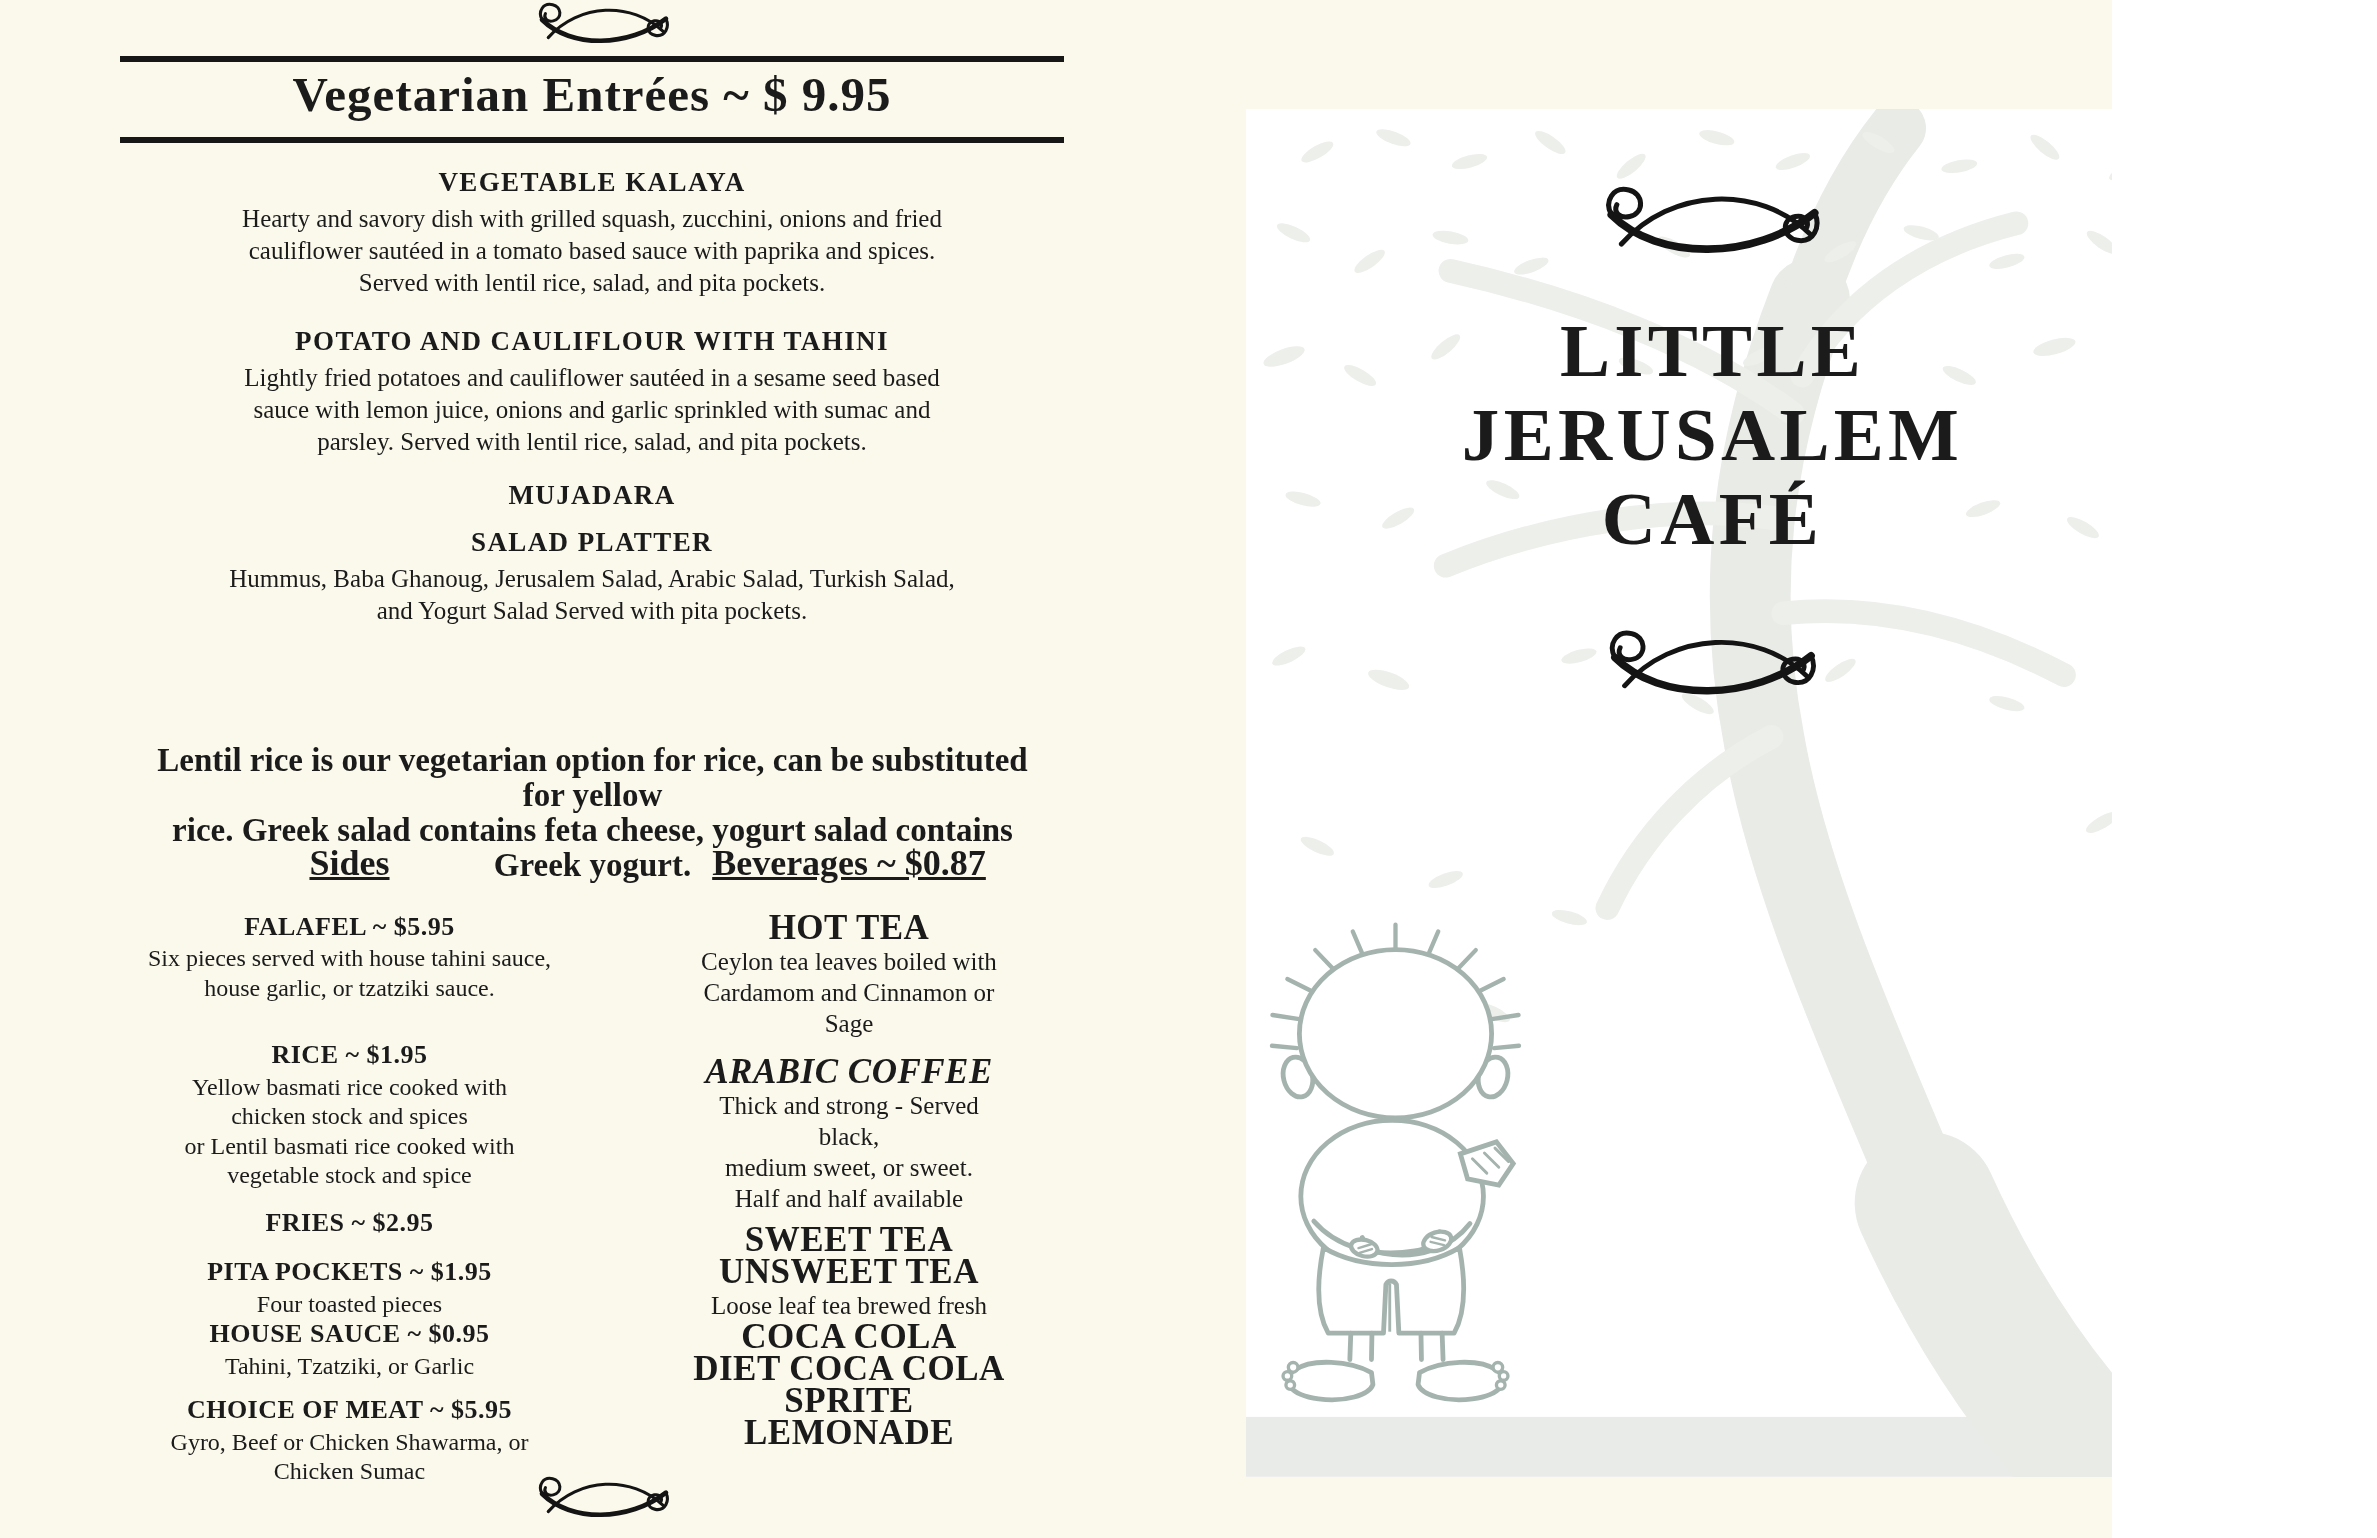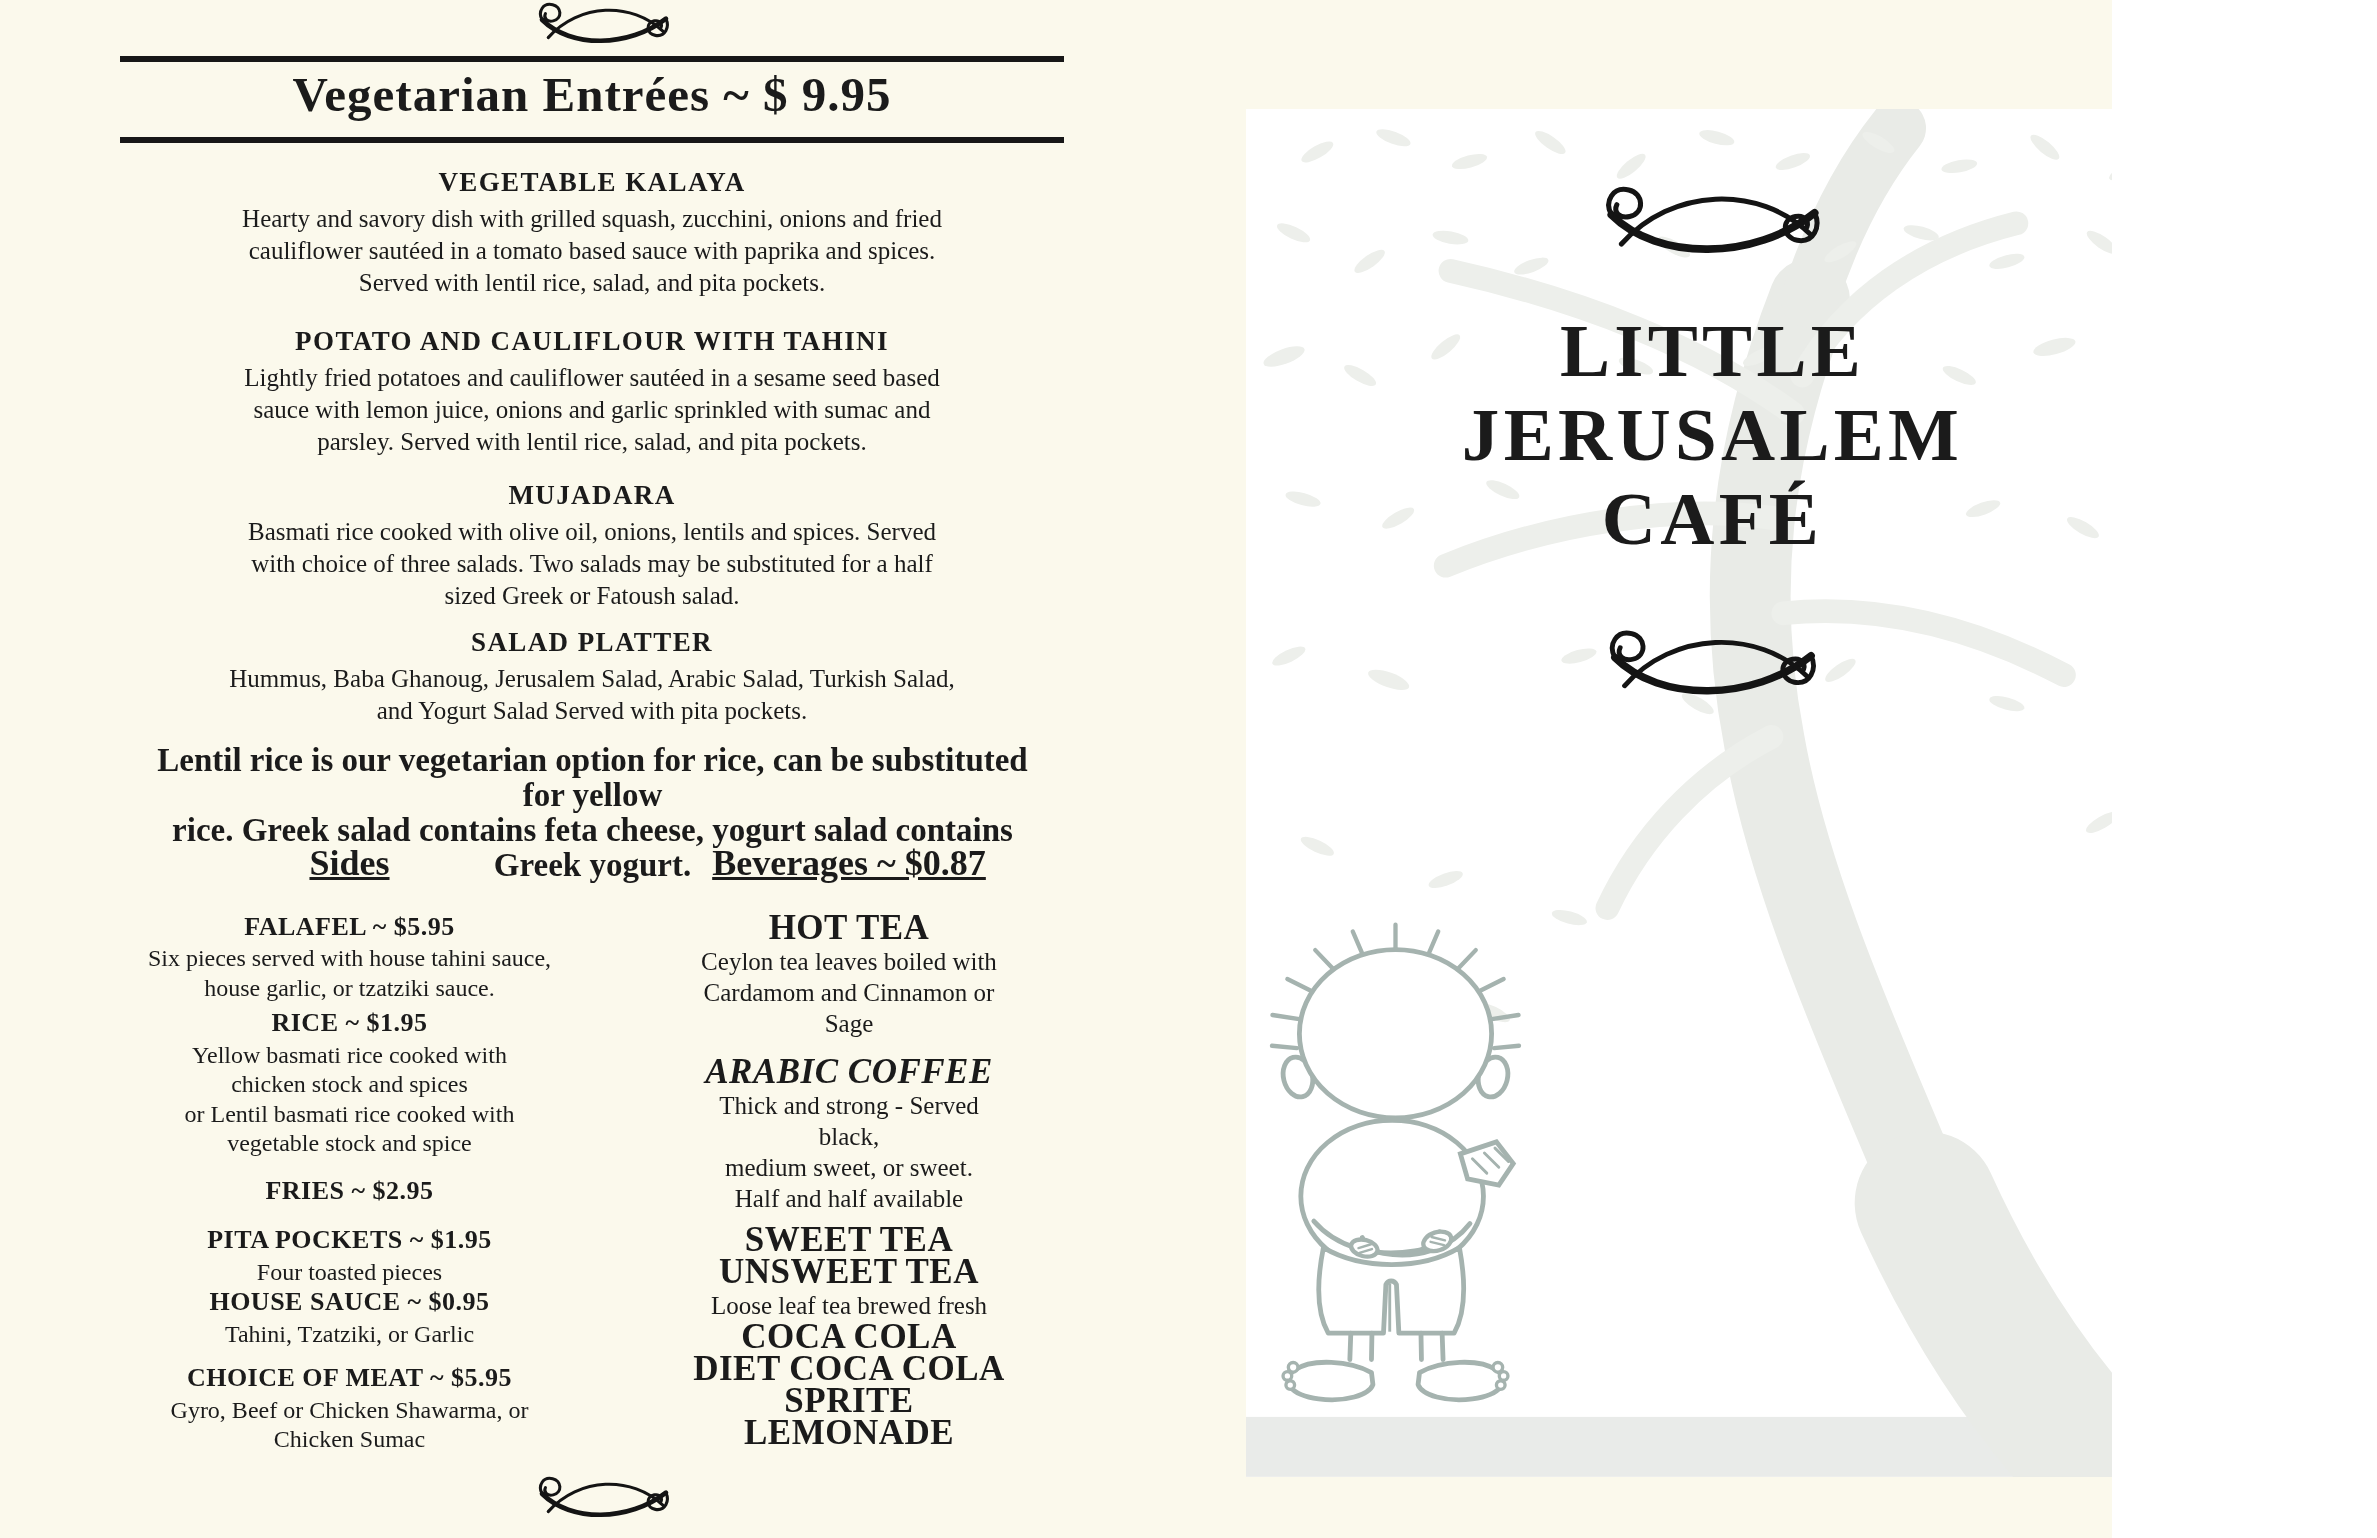--- a/index.html
+++ b/index.html
@@ -29,21 +29,21 @@
   .entree.e4{margin-top:14.3px;}
   .note{
     position:absolute; left:143px; top:743px; width:899px;
     font-weight:bold; font-size:33px; line-height:35px; text-align:center; white-space:pre-line;
   }
   .sides-col{position:absolute; left:133px; top:839px; width:433px; text-align:center;}
   .bev-col{position:absolute; left:640px; top:839px; width:418px; text-align:center;}
   .col-header{font-size:36px; font-weight:bold; line-height:48px; margin-bottom:25px;text-decoration:underline;}
   .s-name{font-size:26px; font-weight:bold; line-height:29.5px; letter-spacing:0.5px; margin-bottom:2.9px;}
   .s-desc{font-size:24px; line-height:29.5px; white-space:pre-line;}
-  .side-item.s2{margin-top:5px;}
+  .side-item.s2{margin-top:37px;}
   .side-item.s3{margin-top:17px;}
   .side-item.s4{margin-top:20px;}
   .side-item.s5{margin-top:0px;}
   .side-item.s6{margin-top:14.3px;}
   .b-name{font-size:35px; font-weight:bold; line-height:32px; letter-spacing:0.5px;}
   .b-desc{font-size:25px; line-height:31px; white-space:pre-line; margin-top:1.9px;}
   .bev-item.b1 .b-name{margin-bottom:1.9px;}
   .bev-item.b2{margin-top:17px;}
   .bev-item.b2 .b-name{margin-bottom:1.9px;font-style:italic;}
   .bev-item.b3{margin-top:10.5px;}
@@ -99,23 +99,20 @@
 Served with lentil rice, salad, and pita pockets.</div>
     </div>
     <div class="entree e2">
       <div class="entree-name">POTATO AND CAULIFLOUR WITH TAHINI</div>
       <div class="entree-desc">Lightly fried potatoes and cauliflower sautéed in a sesame seed based
 sauce with lemon juice, onions and garlic sprinkled with sumac and
 parsley.  Served with lentil rice, salad, and pita pockets.</div>
     </div>
     <div class="entree e3">
       <div class="entree-name">MUJADARA</div>
-      <div class="entree-desc">Basmati rice cooked with olive oil, onions, lentils and spices.  Served
-with choice of  three salads.  Two salads may be substituted for a half
-sized Greek or Fatoush salad.</div>
     </div>
     <div class="entree e4">
       <div class="entree-name">SALAD PLATTER</div>
       <div class="entree-desc">Hummus, Baba Ghanoug, Jerusalem Salad, Arabic Salad, Turkish Salad,
 and Yogurt Salad Served with pita pockets.</div>
     </div>
   </div>
 
   <div class="note">Lentil rice is our vegetarian option for rice, can be substituted for yellow
 rice.  Greek salad contains feta cheese, yogurt salad contains Greek yogurt.</div>

